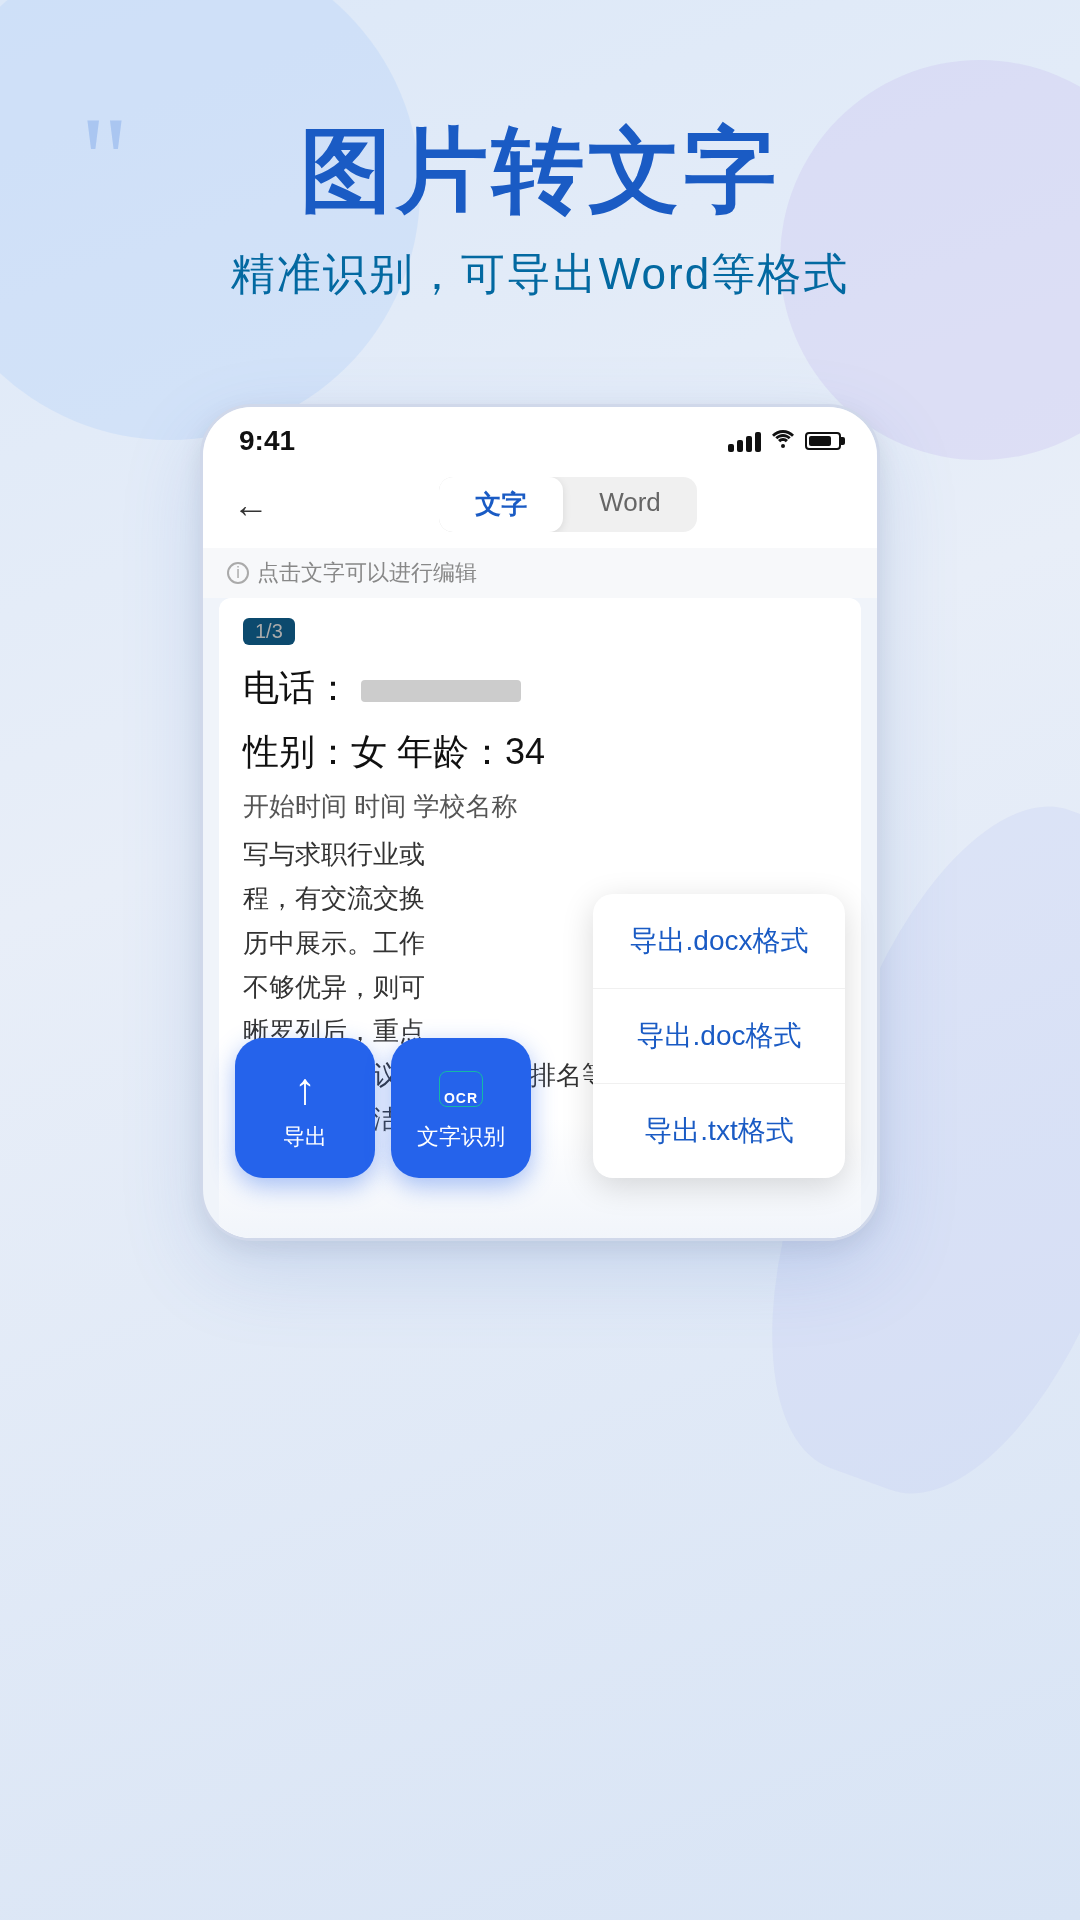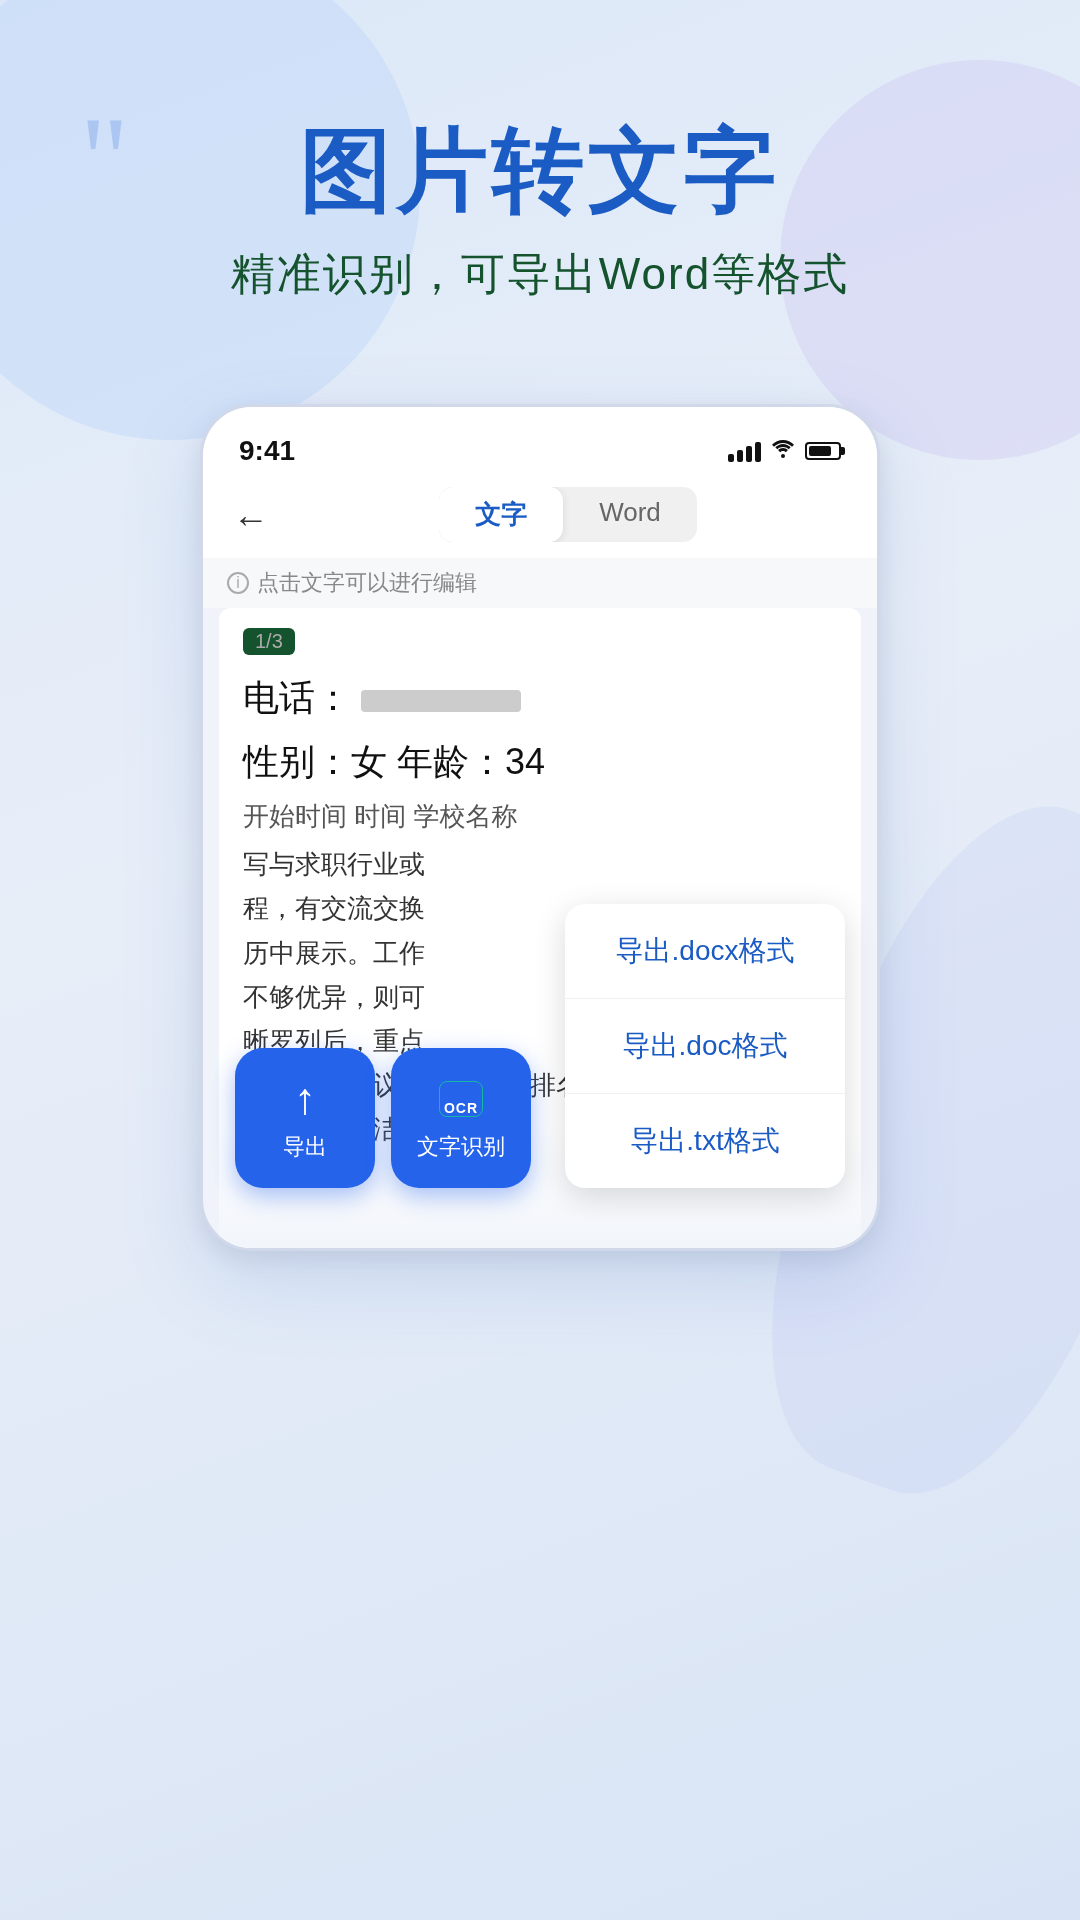--- a/index.html
+++ b/index.html
@@ -66,21 +66,21 @@
       font-size: 92px;
       font-weight: 800;
       color: #1a5bc4;
       letter-spacing: 4px;
       line-height: 1.1;
       margin-bottom: 24px;
     }
 
     .hero-subtitle {
       font-size: 44px;
-      color: #14532d;
+      color: #0369a1;
       font-weight: 400;
       letter-spacing: 2px;
     }
 
     
     .phone-wrapper {
       position: relative;
       z-index: 3;
       display: flex;
       justify-content: center;
@@ -95,21 +95,21 @@
       box-shadow: 0 30px 80px rgba(80,120,200,0.18), 0 8px 24px rgba(0,0,0,0.08);
       overflow: hidden;
       position: relative;
     }
 
     
     .status-bar {
       display: flex;
       justify-content: space-between;
       align-items: center;
-      padding: 28px 36px 8px 36px;
+      padding: 18px 36px 8px 36px;
       background: #fff;
     }
 
     .status-time {
       font-size: 28px;
       font-weight: 600;
       color: #111;
     }
 
     .status-icons {
@@ -233,21 +233,21 @@
       margin: 0 16px;
       border-radius: 12px;
       padding: 20px 24px;
       min-height: 640px;
       position: relative;
     }
 
     .page-indicator {
       font-size: 20px;
       color: #aaa;
-      background: #14532d;
+      background: #0c4a6e;
       border-radius: 6px;
       padding: 2px 12px;
       display: inline-block;
       margin-bottom: 16px;
     }
 
     .doc-avatar-row {
       display: flex;
       align-items: flex-start;
       gap: 16px;
@@ -334,21 +334,21 @@
     }
 
     
     .export-popup {
       position: absolute;
       bottom: 60px;
       right: 16px;
       background: #fff;
       border-radius: 20px;
       box-shadow: 0 8px 32px rgba(0,0,0,0.15);
-      width: 280px;
+      width: 252px;
       overflow: hidden;
       z-index: 11;
     }
 
     .export-item {
       padding: 28px 30px;
       font-size: 28px;
       color: #1a5bc4;
       border-bottom: 1px solid #f0f0f0;
       cursor: pointer;

